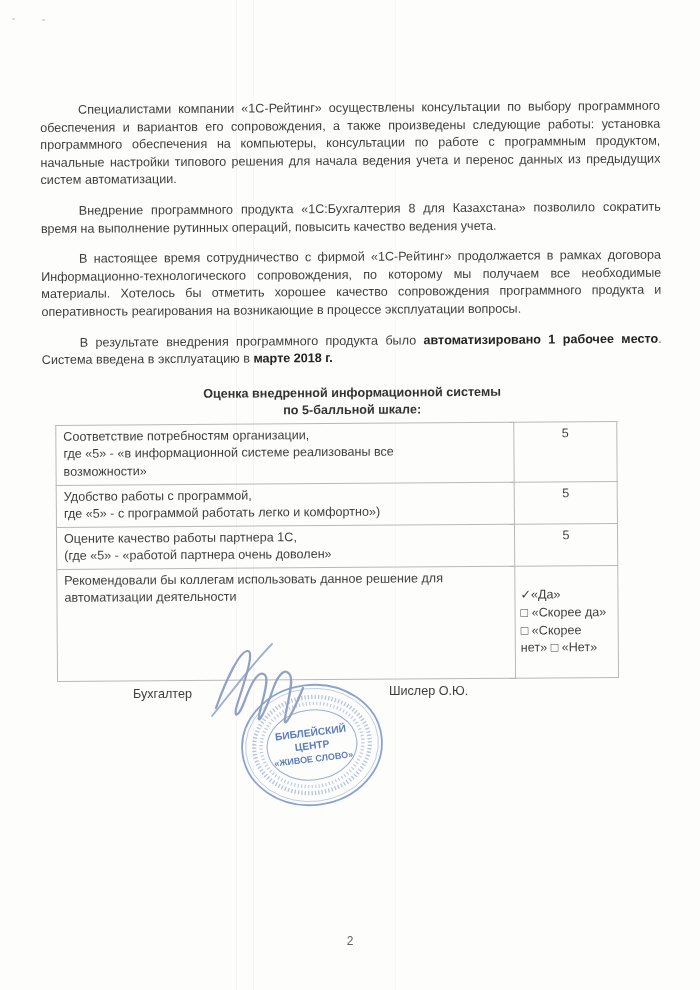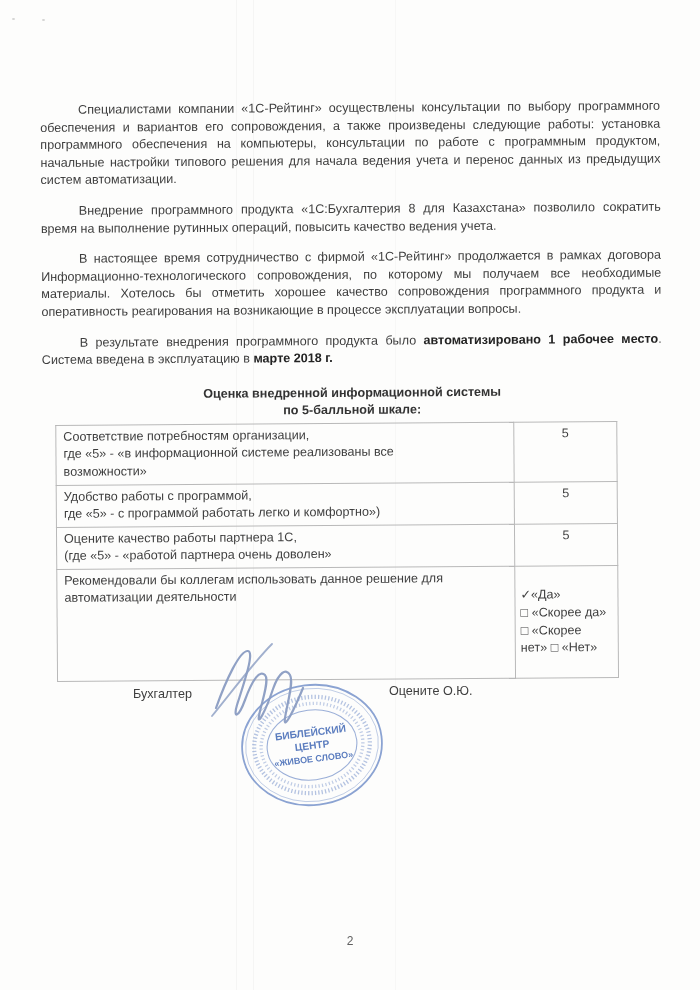--- a/index.html
+++ b/index.html
@@ -117,21 +117,21 @@
 □ «Скорее да»
 □ «Скорее
 нет» □ «Нет»</div>
         </td>
       </tr>
     </tbody>
       </table>
   </div>
 
   <div class="sig-role">Бухгалтер</div>
-  <div class="sig-name">Оцените О.Ю.</div>
+  <div class="sig-name">Шислер О.Ю.</div>
 
   <svg class="signature-svg" width="135" height="92" viewBox="0 0 135 92">
     <path d="M2,74 C20,52 44,20 62,2" fill="none" stroke="#8a9cc2" stroke-width="1.8" stroke-linecap="round" opacity="0.8"></path>
     <path d="M6,66 C16,38 30,8 38,9 C45,10 33,44 27,63 C23,76 28,77 35,58 C43,36 50,28 55,33 C60,38 51,62 49,74 C47,85 56,68 63,47 C69,30 76,26 80,33 C84,40 77,62 75,76 C73,90 84,68 93,46" fill="none" stroke="#8a9cc2" stroke-width="2.2" stroke-linecap="round" opacity="0.95"></path>
   </svg>
 
   <svg class="stamp-svg" width="172" height="162" viewBox="0 0 172 162">
     <g>
       <ellipse cx="86" cy="81" rx="70" ry="60" fill="none" stroke="#5a7cc0" stroke-width="1.8" opacity="0.7"></ellipse>
       <ellipse cx="86" cy="81" rx="66.5" ry="56.5" fill="none" stroke="#5a7cc0" stroke-width="0.8" opacity="0.45"></ellipse>

